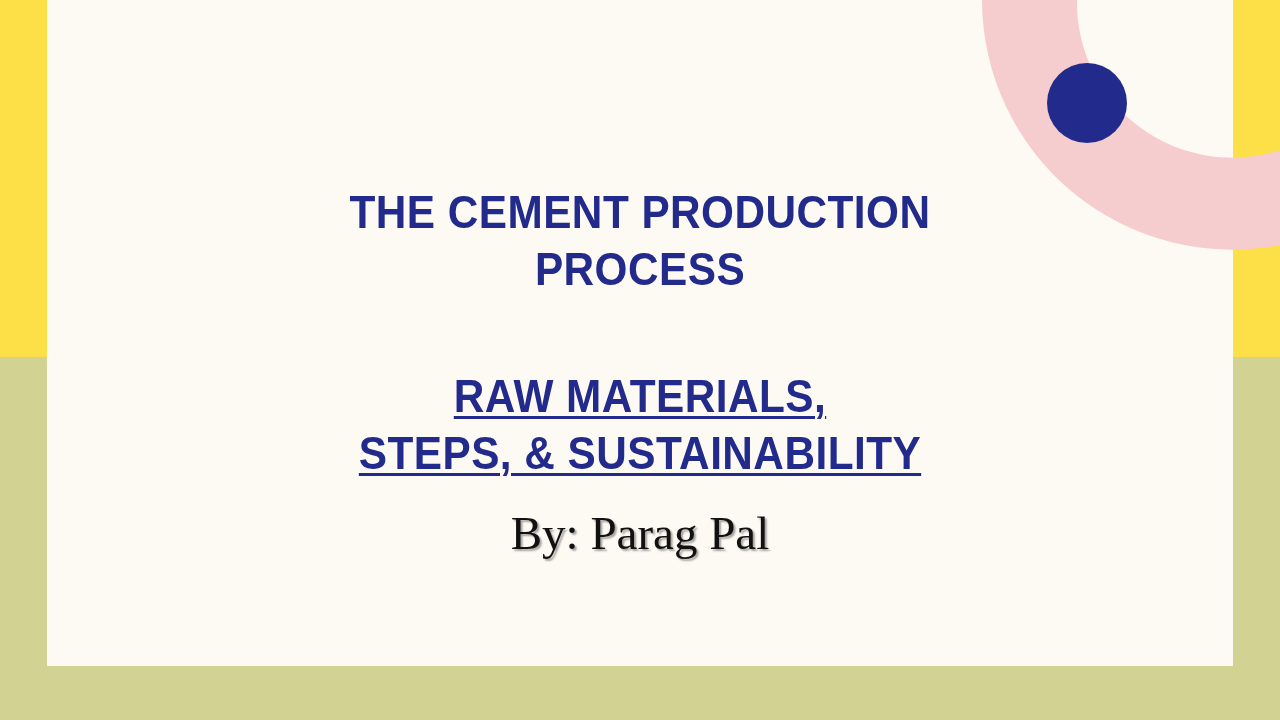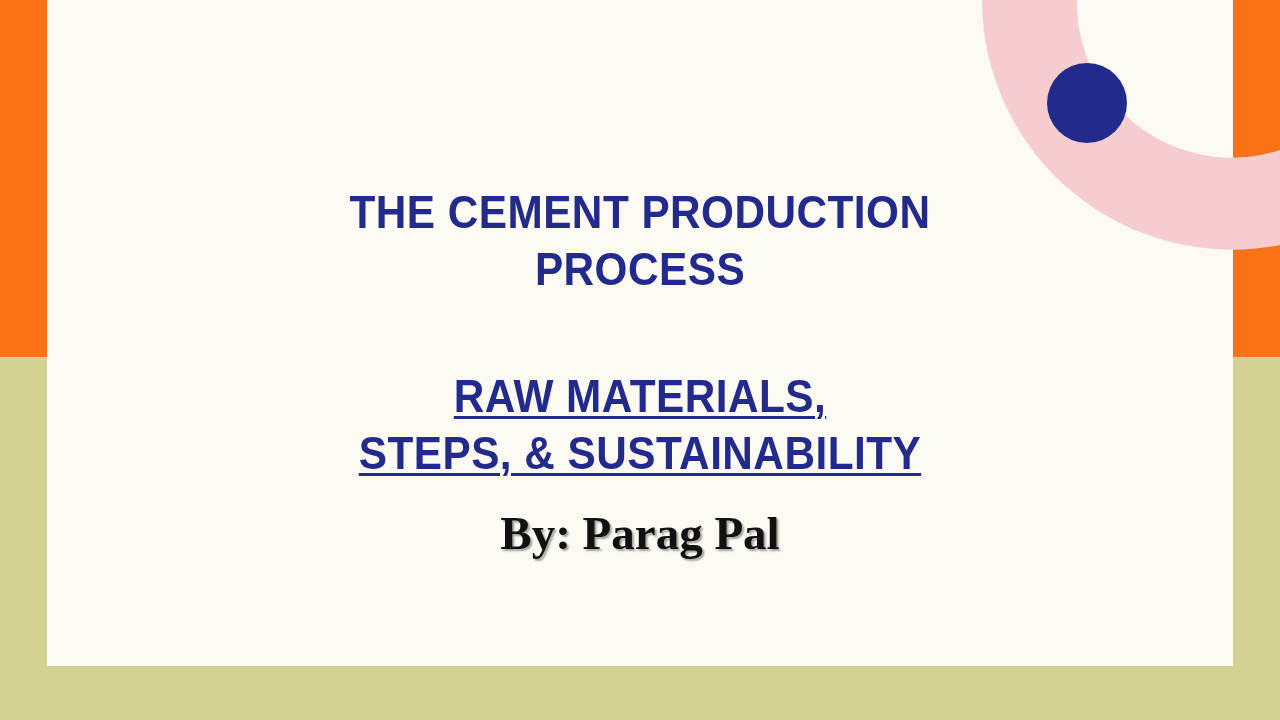--- a/index.html
+++ b/index.html
@@ -5,21 +5,21 @@
   html, body {
     margin: 0;
     padding: 0;
     background: #ffffff;
   }
   #slide {
     position: relative;
     width: 1280px;
     height: 720px;
     overflow: hidden;
-    background: #f97316;
+    background: #fde047;
     font-family: "Liberation Sans", sans-serif;
   }
 
   
   .olive-band {
     position: absolute;
     left: 0;
     top: 357px;
     width: 1280px;
     height: 363px;
@@ -93,21 +93,21 @@
     text-underline-offset: 4px;
   }
   .author {
     position: absolute;
     left: 190px;
     top: 505px;
     width: 900px;
     text-align: center;
     color: #111111;
     font-family: "Liberation Serif", serif;
-    font-weight: bold;
+    font-weight: normal;
     font-size: 47px;
     line-height: 56px;
     text-shadow: 2px 2px 2px rgba(0,0,0,0.35);
   }
 </style>
 </head>
 <body>
 
 <div id="slide">
 

